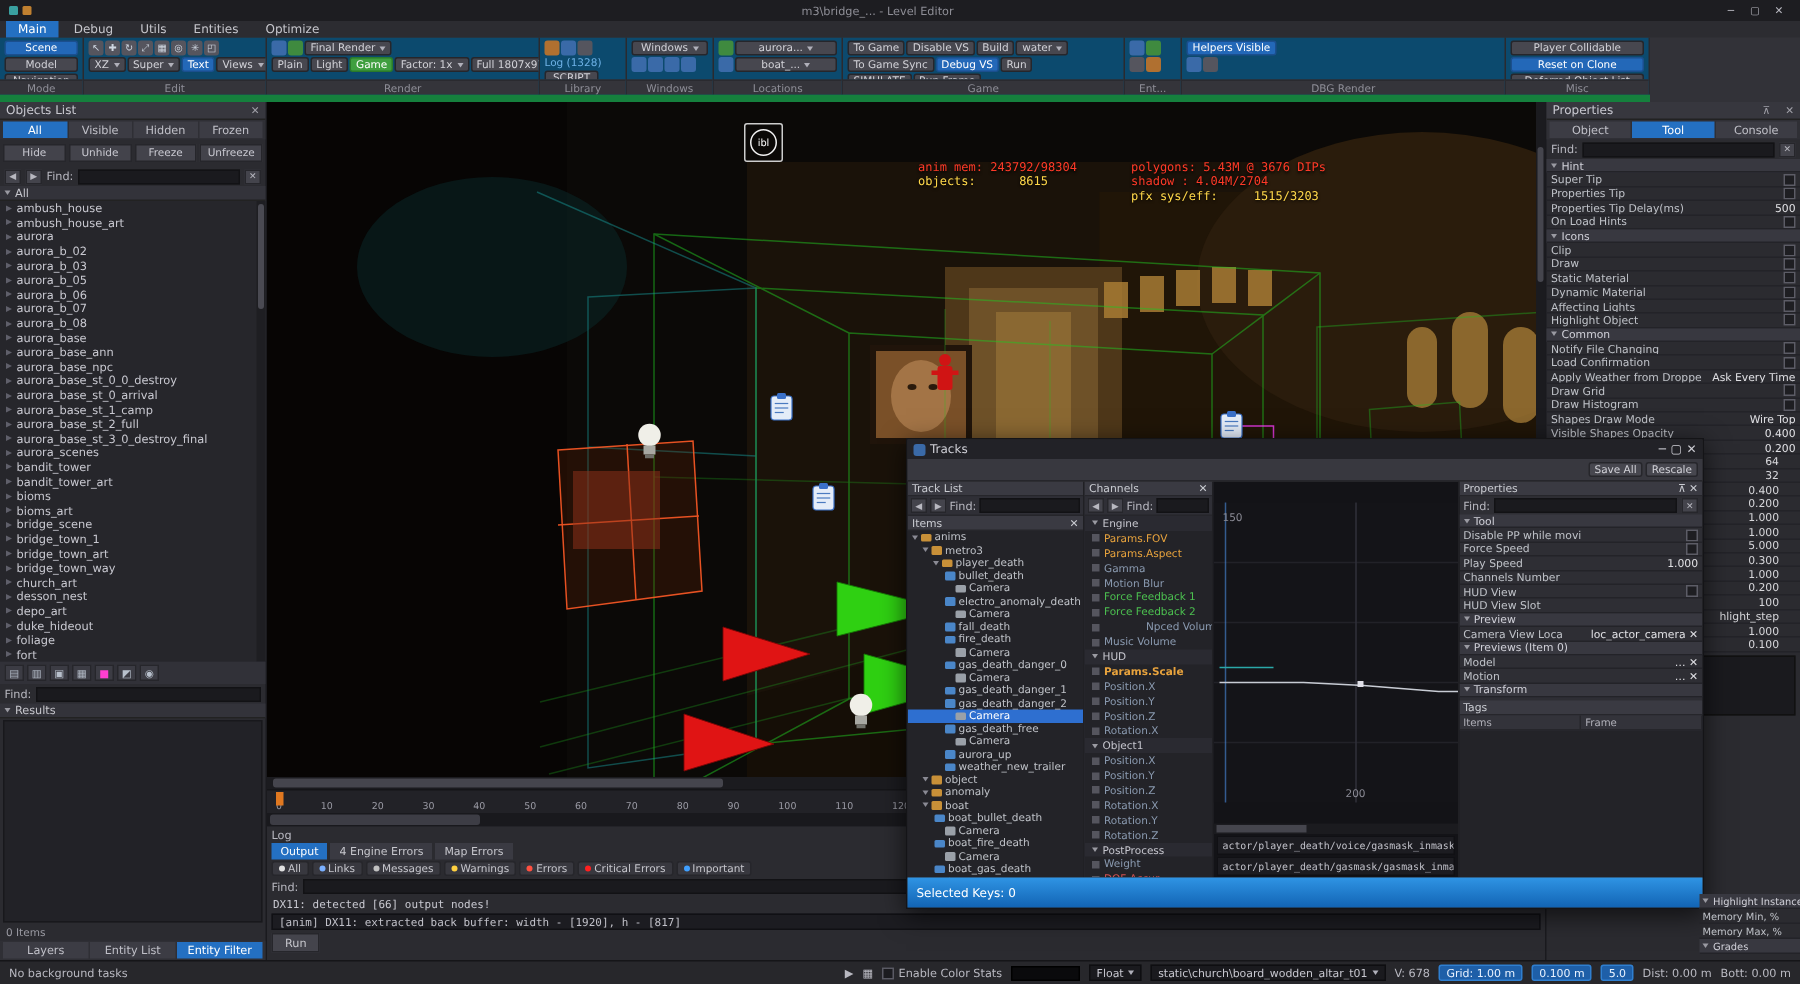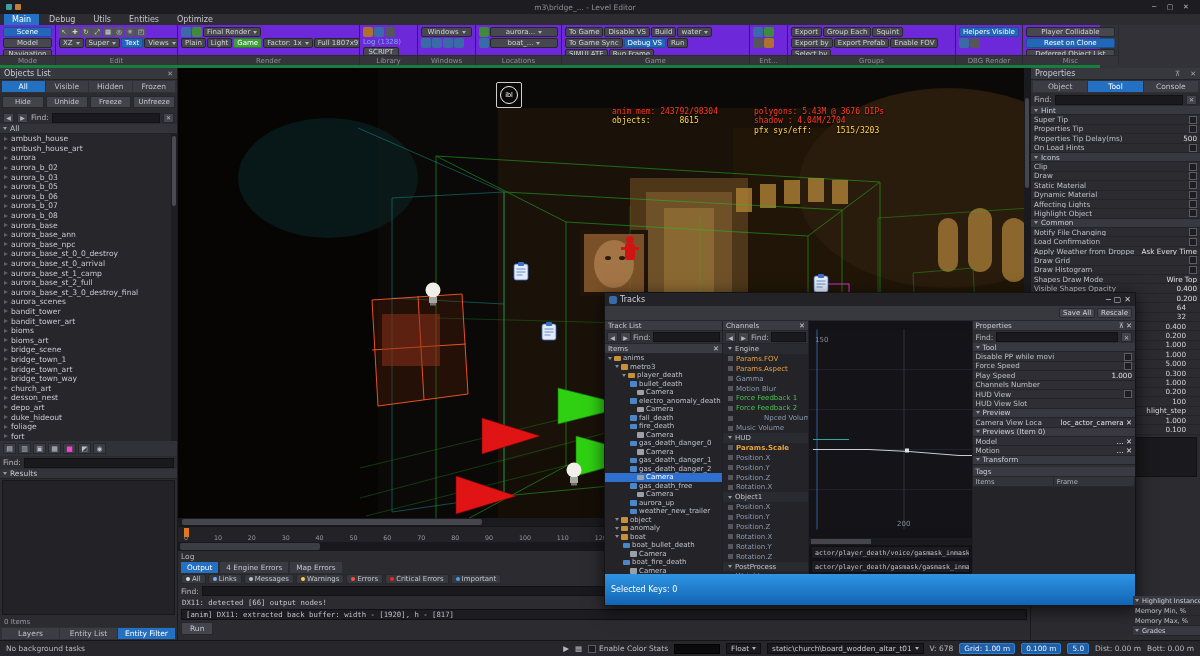--- a/index.html
+++ b/index.html
@@ -8,21 +8,21 @@
 input{outline:none}
 
 .titlebar{position:absolute;left:0;top:0;width:1200px;height:14px;background:#1d1d21;display:flex;align-items:center;padding:0 6px;color:#9a9aa2;z-index:30}
 .tb-dot{width:6px;height:6px;border-radius:1px;margin-right:3px}
 .tb-title{flex:1;text-align:center;font-size:7.5px;color:#8e8e96}
 .tb-btn{width:16px;text-align:center;font-size:7px;color:#b8b8c0}
 .menubar{position:absolute;left:0;top:14px;width:1200px;height:11px;background:#2c2c31;display:flex;align-items:center;padding-left:4px;gap:2px;z-index:29}
 .menu-item{padding:0 8px;height:11px;display:flex;align-items:center;font-size:8px;color:#c6c6cc}
 .menu-item[data-active="true"]{background:#2470c2;color:#fff}
 
-.toolbar{position:absolute;left:0;top:25px;width:1100px;height:43px;background:#6d28d9;display:flex;z-index:28;border-bottom:3px solid #15803d}
+.toolbar{position:absolute;left:0;top:25px;width:1100px;height:43px;background:#0c4a6e;display:flex;z-index:28;border-bottom:5px solid #15803d}
 .tgroup{border-right:1px solid #2a2a2f;display:flex;flex-direction:column;flex:none}
 .tg-body{flex:1;padding:2px 3px;display:flex;flex-direction:column;gap:1px;overflow:hidden}
 .tg-row{display:flex;gap:1px;align-items:center}
 .tg-label{height:10px;background:#34343a;color:#8f8f98;font-size:7px;display:flex;align-items:center;justify-content:center;border-top:1px solid #2a2a2f}
 .btn{background:#47474f;border:1px solid #26262b;border-radius:2px;color:#d2d2d8;font-size:7px;padding:0 3px;height:10px;display:inline-flex;align-items:center;justify-content:center;white-space:nowrap}
 .btn[data-active="true"],.btn.blue{background:#2368b8;border-color:#1b4f8e;color:#fff}
 .btn.green{background:#3f9f3f;border-color:#2a7a2a;color:#fff}
 .ddown::after{content:"";border-left:2.5px solid transparent;border-right:2.5px solid transparent;border-top:3px solid #b0b0ba;margin-left:3px}
 .icsq{width:10px;height:10px;border-radius:2px;background:#55555e;display:inline-flex;align-items:center;justify-content:center;font-size:6.5px;color:#cfd6e0;flex:none}
 .icsq.b{background:#3a6aa8}.icsq.g{background:#3f8a3f}.icsq.o{background:#b07030}
@@ -106,21 +106,21 @@
 .trow[data-level="0"]{padding-left:2px}.trow[data-level="1"]{padding-left:9px}.trow[data-level="2"]{padding-left:16px}.trow[data-level="3"]{padding-left:23px}.trow[data-level="4"]{padding-left:30px}
 .trow[data-sel="true"]{background:#2e6fd0;color:#fff}
 .chrow{height:9.9px;display:flex;align-items:center;white-space:nowrap;font-size:7px;color:#9aa4b2;padding-left:2px}
 .chrow .dot{width:5px;height:5px;background:#55555e;margin:0 3px;flex:none}
 .chrow[data-kind="header"]{background:#2a2a31;color:#c6c6ce}
 .chrow[data-kind="header"]::before{content:"";border-top:3px solid #9a9aa2;border-left:2.5px solid transparent;border-right:2.5px solid transparent;margin:0 3px}
 .curvewrap{flex:1;display:flex;flex-direction:column;background:#131317}
 .curvescroll{height:7px;background:#1b1b1f;position:relative}
 .curvescroll .thumb{position:absolute;left:2px;top:1px;width:60px;height:5px;background:#45454d}
 .cliprow{height:13px;background:#1c1c21;border:1px solid #101014;margin:1px 2px;display:flex;align-items:center;padding:0 3px;font-size:6.6px;color:#c0c0c8;white-space:nowrap;overflow:hidden;font-family:"DejaVu Sans Mono",monospace}
-.tw-status{height:31px;background:linear-gradient(#2f94e4,#1264b4);display:flex;align-items:center;padding:0 6px;color:#fff;font-size:8px;flex:none}
+.tw-status{height:20px;background:linear-gradient(#2f94e4,#1264b4);display:flex;align-items:center;padding:0 6px;color:#fff;font-size:8px;flex:none}
 .tagcols{display:flex;height:10px;background:#33333a;border-bottom:1px solid #26262b}
 .tagcols span{flex:1;font-size:6.8px;display:flex;align-items:center;padding:0 3px;border-right:1px solid #26262b;color:#b0b0b8}
 
 .statusbar{position:absolute;left:0;top:640px;width:1200px;height:16px;background:#27272b;border-top:1px solid #151518;display:flex;align-items:center;padding:0 6px;gap:6px;font-size:7.5px;color:#b8b8c0;z-index:40}
 .sb-chip{background:#1e5fa8;border:1px solid #2f7fd0;color:#e8f2ff;padding:0 4px;height:11px;display:inline-flex;align-items:center;border-radius:2px;font-size:7.3px;white-space:nowrap}
 .blackbox{width:46px;height:10px;background:#0a0a0c;border:1px solid #000}
 .cb{width:8px;height:8px;background:#1c1c20;border:1px solid #5a5a64;flex:none}
 .sb-dd{background:#1a1a1e;border:1px solid #0e0e11;color:#c8c8d0;height:11px;display:inline-flex;align-items:center;padding:0 4px;font-size:7.3px;white-space:nowrap}
 </style>
 </head>
@@ -254,38 +254,20 @@
       <div class="tg-row">
           <span class="icsq b"></span>
           <span class="icsq g"></span>
         </div>
       <div class="tg-row">
           <span class="icsq"></span>
           <span class="icsq o"></span>
         </div>
     </div>
     <div class="tg-label">Ent...</div>
-  </div>
-  <div class="tgroup" style="width:168px">
-    <div class="tg-body">
-      <div class="tg-row">
-        <span class="btn">Export</span>
-        <span class="btn">Group Each</span>
-        <span class="btn">Squint</span>
-      </div>
-      <div class="tg-row">
-        <span class="btn">Export by</span>
-        <span class="btn">Export Prefab</span>
-        <span class="btn">Enable FOV</span>
-      </div>
-      <div class="tg-row">
-          <span class="btn">Select by</span>
-        </div>
-    </div>
-    <div class="tg-label">Groups</div>
   </div>
   <div class="tgroup" style="flex:1">
     <div class="tg-body">
       <span class="btn blue" style="align-self:flex-start">Helpers Visible</span>
       <div class="tg-row">
           <span class="icsq b"></span>
           <span class="icsq"></span>
         </div>
     </div>
     <div class="tg-label">DBG Render</div>

